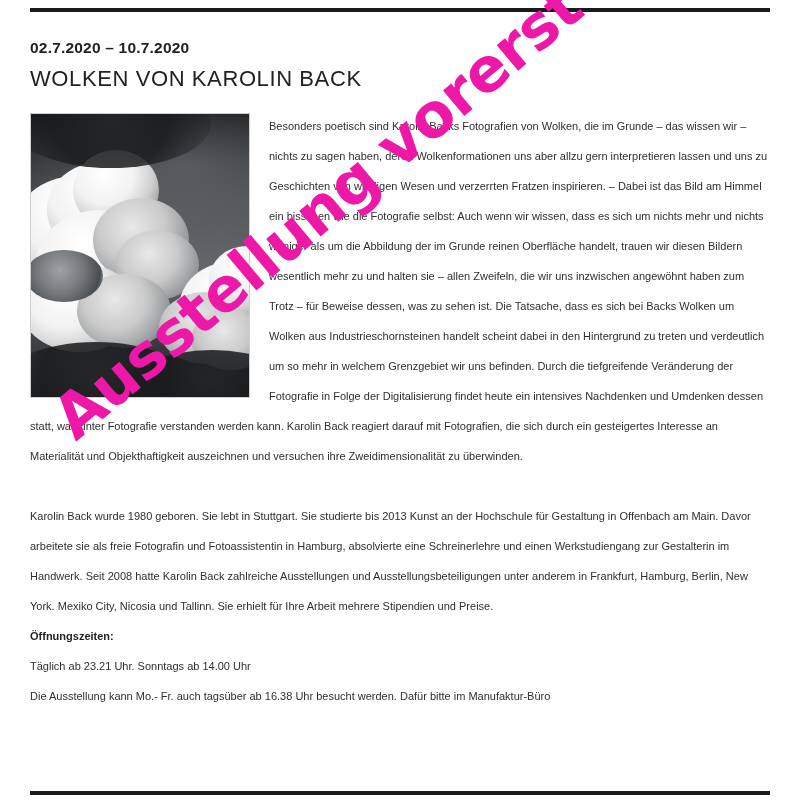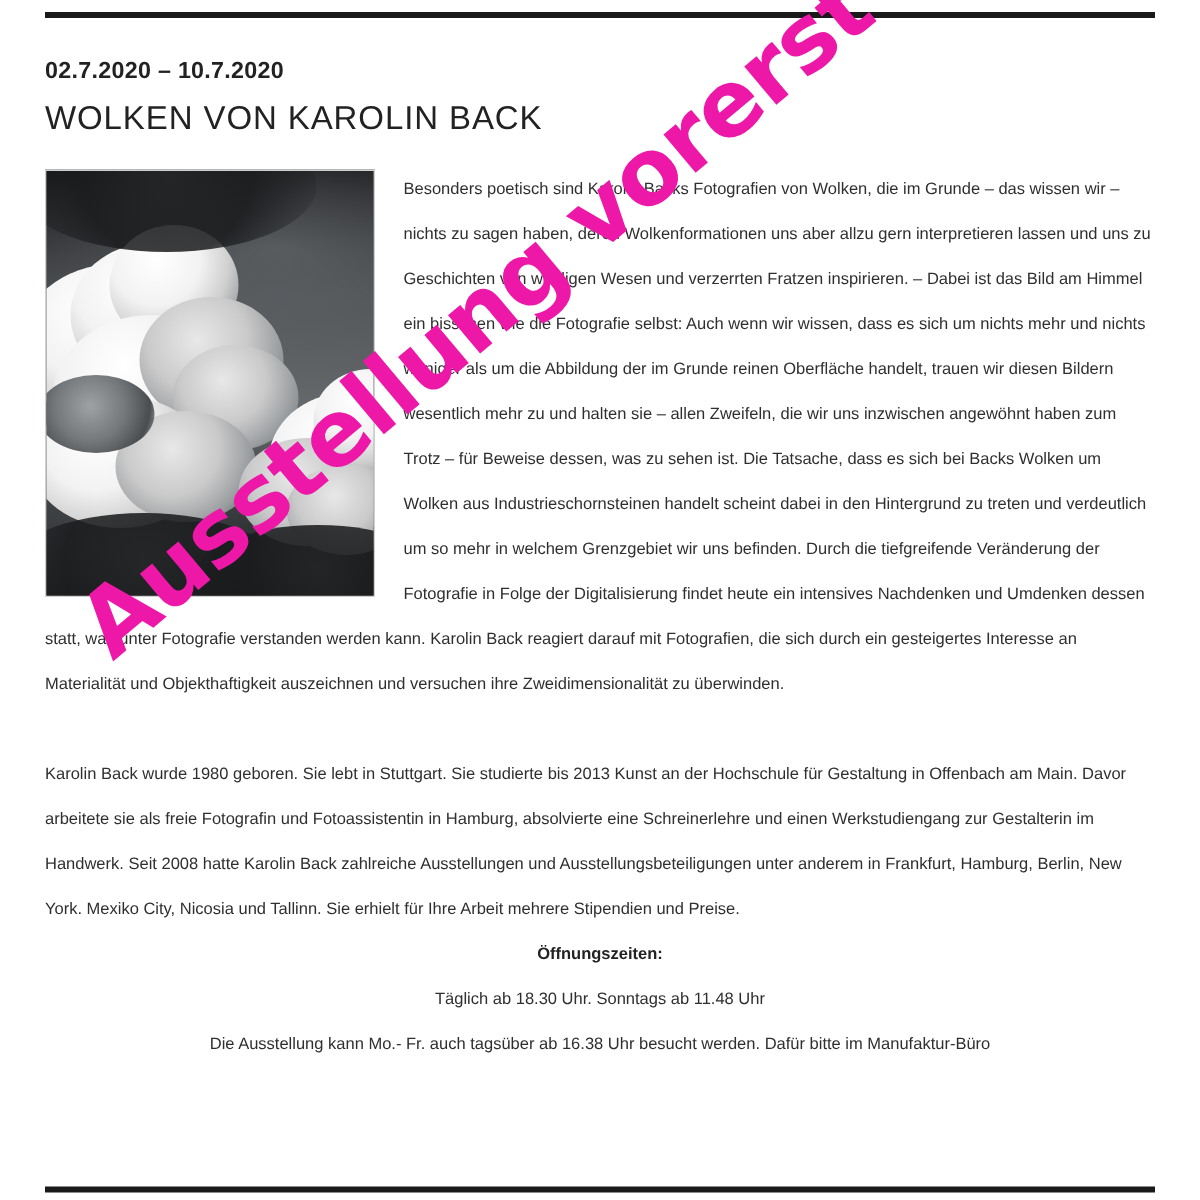--- a/index.html
+++ b/index.html
@@ -110,21 +110,21 @@
   }
   .cloud-photo .base {
     position: absolute;
     border-radius: 50%;
     background: radial-gradient(circle at 50% 40%, rgba(35,37,39,0.95) 0%, rgba(25,27,29,0.85) 50%, rgba(20,21,22,0) 100%);
   }
 
   .body-text p { margin: 0 0 30px 0; }
   .body-text p:last-child { margin-bottom: 0; }
 
-  .hours-block { margin-top: 0; text-align: center; }
+  .hours-block { margin-top: 0; }
   .hours-label { font-weight: bold; color: #222222; }
   .hours-line { display: block; }
 
   .cancelled-overlay {
     position: absolute;
     left: 0;
     top: 0;
     width: 800px;
     height: 800px;
     pointer-events: none;
@@ -182,21 +182,21 @@
       <div class="base" style="left:-20px; top:-34px; width:200px; height:88px;"></div>
     </div>
 
     <div class="body-text">
       <p>Besonders poetisch sind Karolin Backs Fotografien von Wolken, die im Grunde – das wissen wir – nichts zu sagen haben, deren Wolkenformationen uns aber allzu gern interpretieren lassen und uns zu Geschichten von windigen Wesen und verzerrten Fratzen inspirieren. – Dabei ist das Bild am Himmel ein bisschen wie die Fotografie selbst: Auch wenn wir wissen, dass es sich um nichts mehr und nichts weniger als um die Abbildung der im Grunde reinen Oberfläche handelt, trauen wir diesen Bildern wesentlich mehr zu und halten sie – allen Zweifeln, die wir uns inzwischen angewöhnt haben zum Trotz – für Beweise dessen, was zu sehen ist. Die Tatsache, dass es sich bei Backs Wolken um Wolken aus Industrieschornsteinen handelt scheint dabei in den Hintergrund zu treten und verdeutlich um so mehr in welchem Grenzgebiet wir uns befinden. Durch die tiefgreifende Veränderung der Fotografie in Folge der Digitalisierung findet heute ein intensives Nachdenken und Umdenken dessen statt, was unter Fotografie verstanden werden kann. Karolin Back reagiert darauf mit Fotografien, die sich durch ein gesteigertes Interesse an Materialität und Objekthaftigkeit auszeichnen und versuchen ihre Zweidimensionalität zu überwinden.</p>
       <p>Karolin Back wurde 1980 geboren. Sie lebt in Stuttgart. Sie studierte bis 2013 Kunst an der Hochschule für Gestaltung in Offenbach am Main. Davor arbeitete sie als freie Fotografin und Fotoassistentin in Hamburg, absolvierte eine Schreinerlehre und einen Werkstudiengang zur Gestalterin im Handwerk. Seit 2008 hatte Karolin Back zahlreiche Ausstellungen und Ausstellungsbeteiligungen unter anderem in Frankfurt, Hamburg, Berlin, New York. Mexiko City, Nicosia und Tallinn. Sie erhielt für Ihre Arbeit mehrere Stipendien und Preise.</p>
     </div>
 
     <div class="hours-block">
       <div class="hours-line hours-label">Öffnungszeiten:</div>
-      <div class="hours-line">Täglich ab 18.30 Uhr. Sonntags ab 11.48 Uhr</div>
+      <div class="hours-line">Täglich ab 23.21 Uhr. Sonntags ab 14.00 Uhr</div>
       <div class="hours-line">Die Ausstellung kann Mo.- Fr. auch tagsüber ab 16.38 Uhr besucht werden. Dafür bitte im Manufaktur-Büro</div>
 
     </div>
 
   </div>
 
   <div class="rule rule-bottom"></div>
 
 </div>
 

